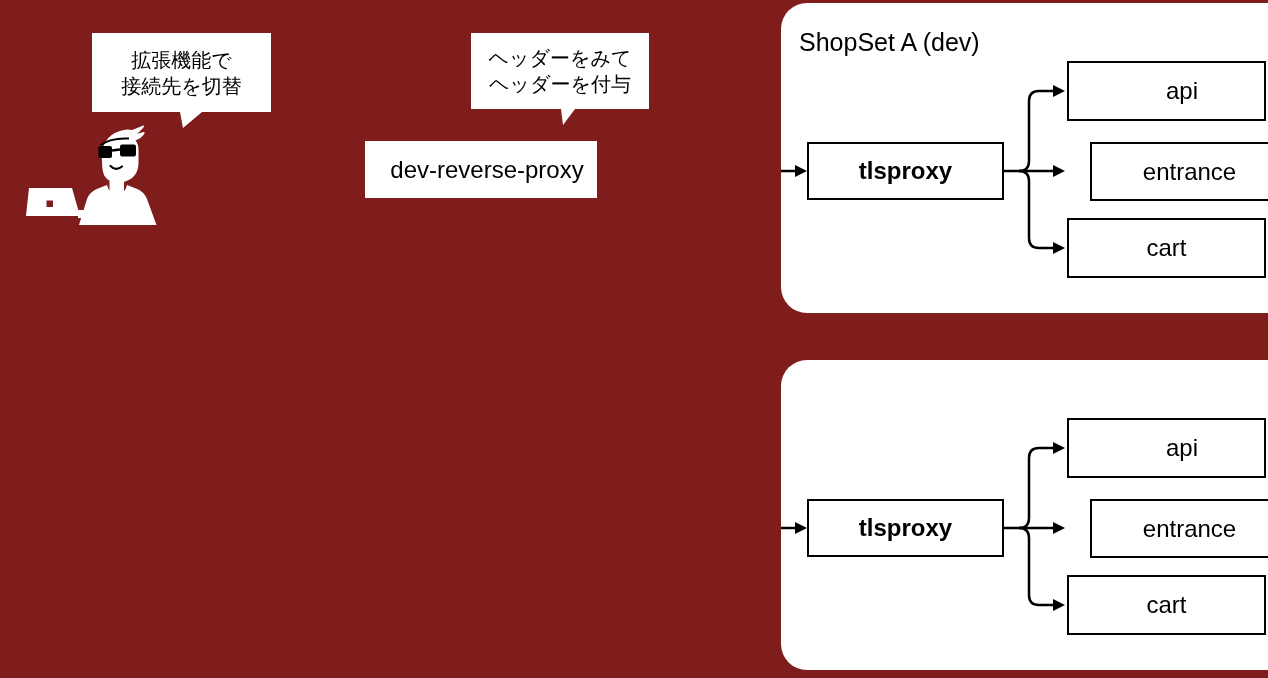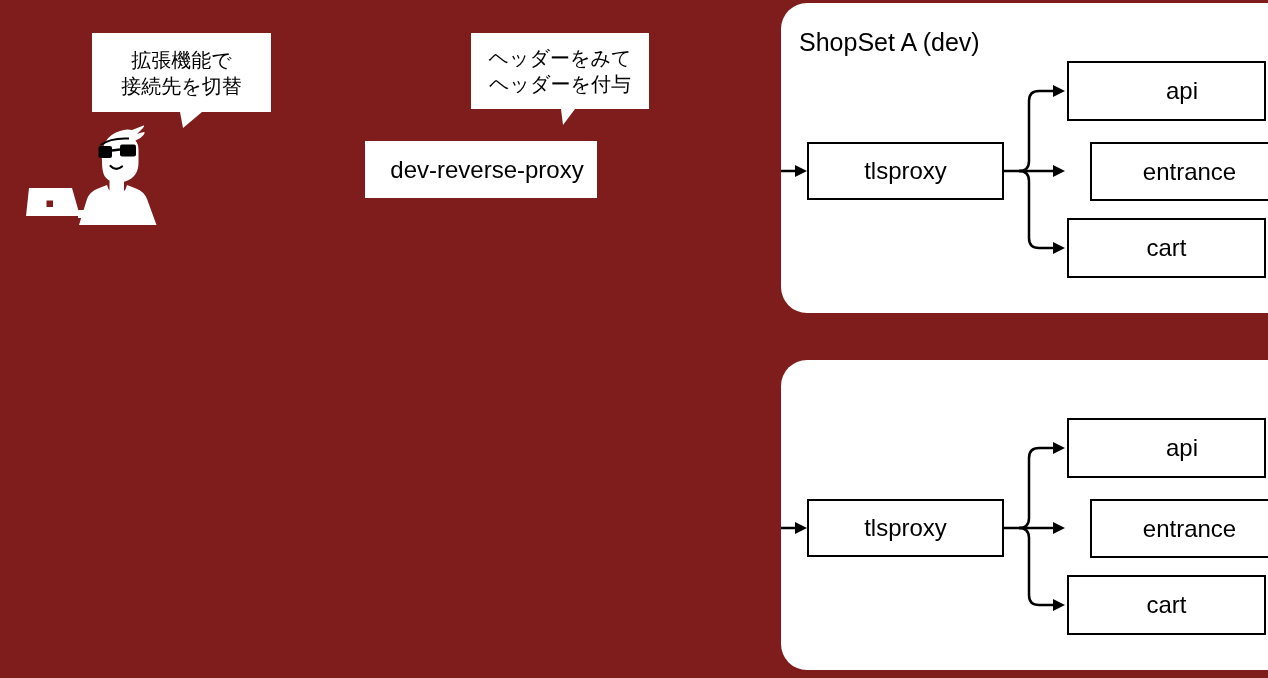--- a/index.html
+++ b/index.html
@@ -61,21 +61,21 @@
     position: absolute;
     box-sizing: border-box;
     background: #fff;
     border: 2.5px solid #000;
     display: flex;
     align-items: center;
     justify-content: center;
     font-size: 24px;
     white-space: nowrap;
   }
-  .node.gateway      { left: 26px;  top: 139px; width: 197px; height: 58px; }
+  .node.gateway      { left: 26px;  top: 139px; width: 197px; height: 58px; font-weight: bold; }
   .node.svc-0        { left: 286px; top: 58px;  width: 199px; height: 60px; padding-left: 31px; }
   .node.svc-1        { left: 286px; top: 139px; width: 199px; height: 59px; margin-left: 23px; }
   .node.svc-2        { left: 286px; top: 215px; width: 199px; height: 60px; }
   .wires { position: absolute; left: 0; top: 0; pointer-events: none; }
 
   .person { position: absolute; left: 25px; top: 115px; }
 </style>
 </head>
 <body>
 

